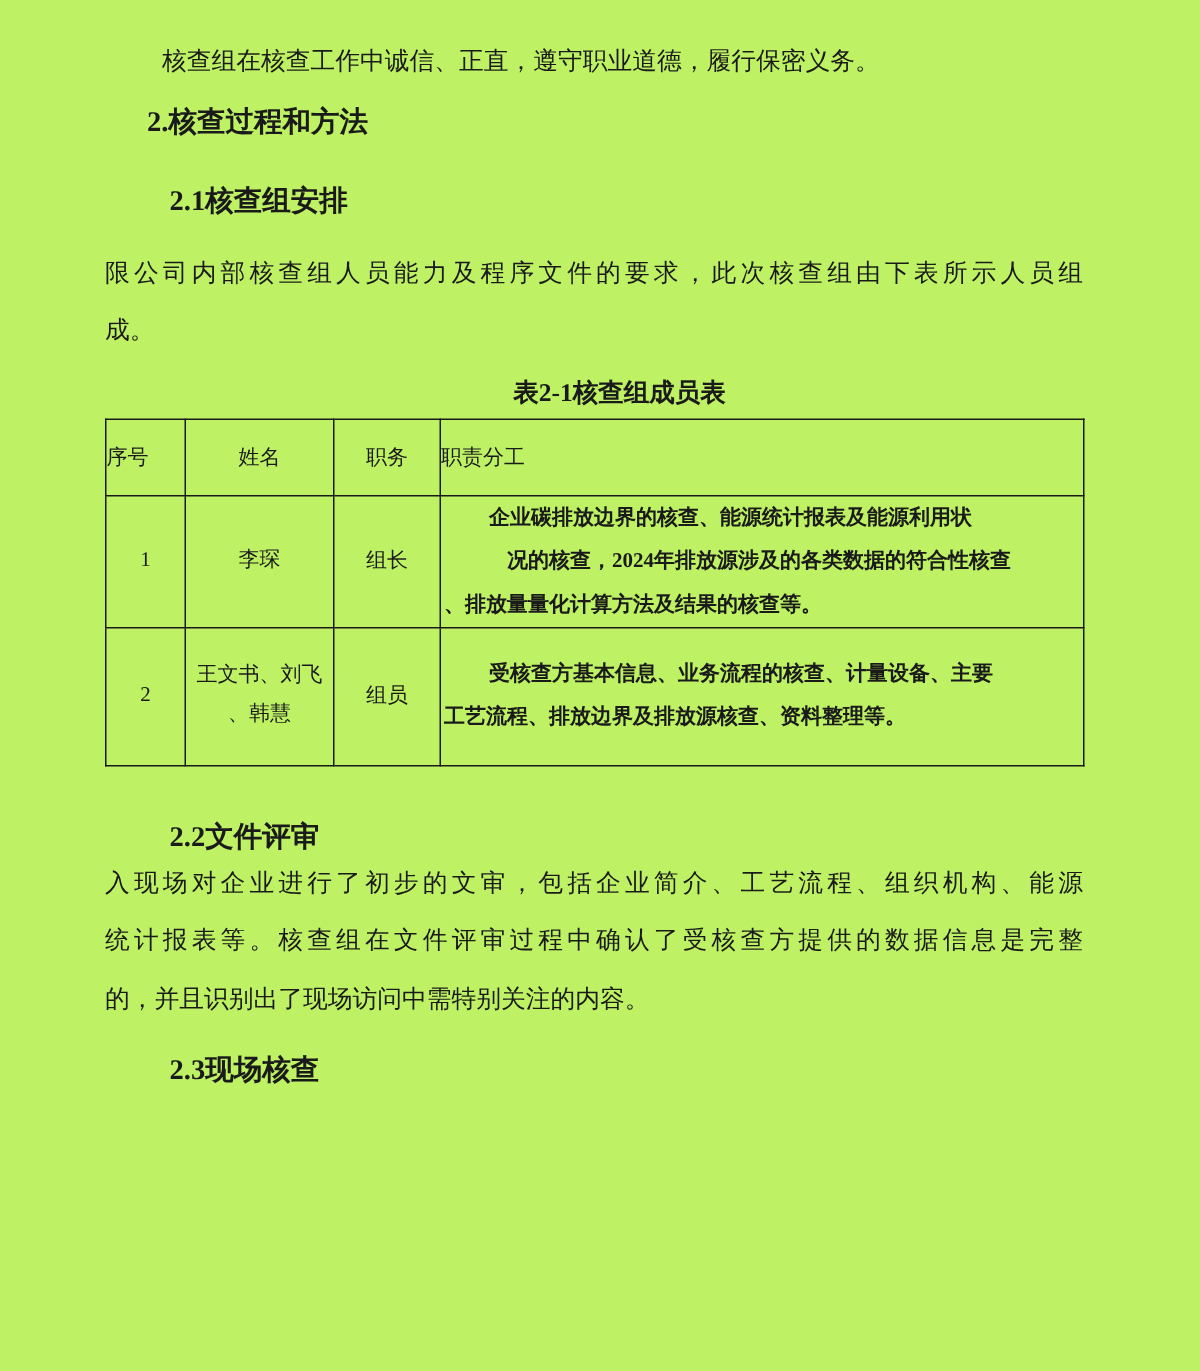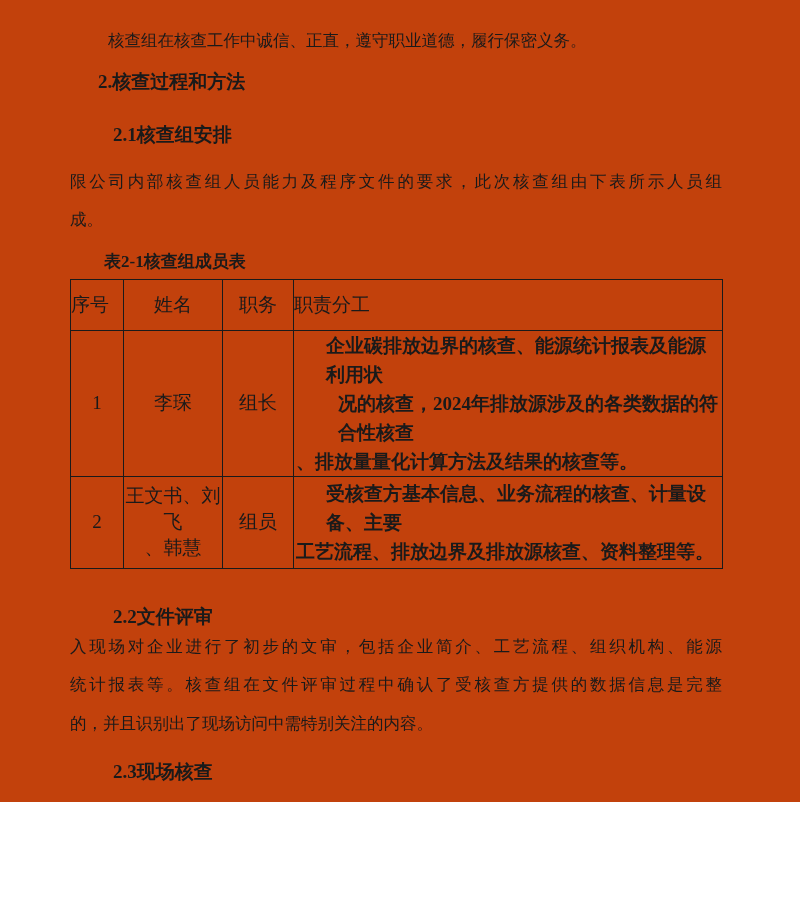--- a/index.html
+++ b/index.html
@@ -1,19 +1,19 @@
 <!DOCTYPE html>
 <html><head>
 <meta charset="utf-8">
 <style>
   html,body{margin:0;padding:0;background:#ffffff;}
   .page{
     position:relative;
-    width:800px;height:802px;
-    background:#c2410c;
+    width:800px;height:914px;
+    background:#bef264;
     font-family:"Liberation Serif","DejaVu Serif",serif;
     color:#1a1a1a;
     overflow:hidden;
     box-sizing:border-box;
     padding:0 78px 0 70px;
   }
   
   .para{margin:0;font-size:16.5px;line-height:38.5px;}
   .pline{text-align:justify;text-align-last:justify;}
   .pline.short{text-align:left;text-align-last:left;}
@@ -25,29 +25,29 @@
   
   .hd{font-weight:bold;font-size:19px;line-height:22px;margin:0;}
   .hd-main{margin-top:10px;padding-left:28px;}
   .hd-sub{margin-top:31px;padding-left:43px;}
   .hd-sub2{margin-top:37px;padding-left:43px;}
   .hd-sub3{margin-top:18px;padding-left:43px;}
   
   .tbl-caption{
     margin-top:11px;
     font-weight:bold;font-size:17px;line-height:22px;
-    text-align:left;padding-left:34px;
+    text-align:center;padding-left:34px;
   }
   
   table.members{
     margin-top:6px;
     width:652px;
     border-collapse:collapse;
     table-layout:fixed;
-    font-size:19px;
+    font-size:14px;
   }
   table.members td,table.members th{
     border:1.5px solid #1a1a1a;
     vertical-align:middle;
     padding:0;
     font-weight:normal;
   }
   tr.hrow{height:51px;}
   tr.drow1{height:85px;}
   tr.drow2{height:92px;}

